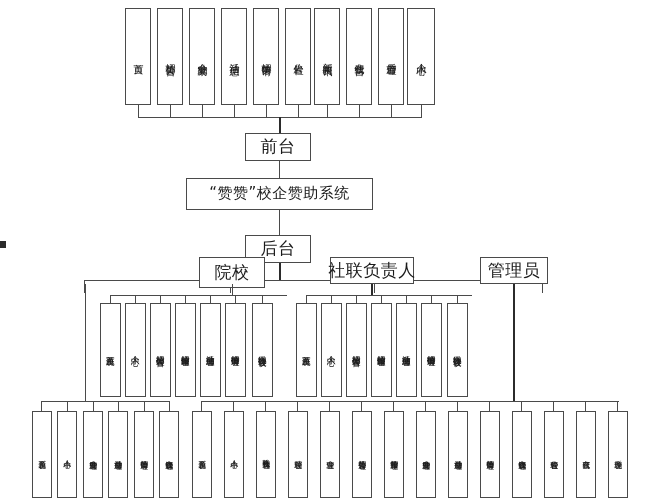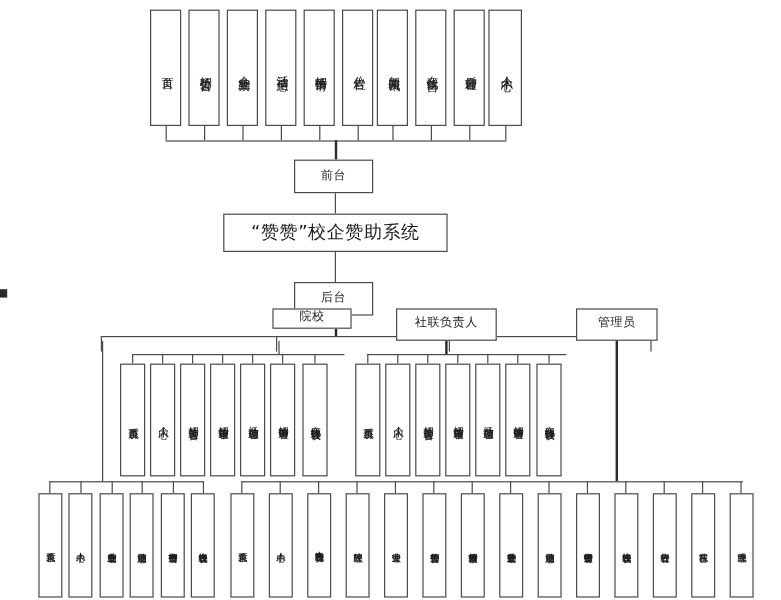--- a/index.html
+++ b/index.html
@@ -26,21 +26,21 @@
     background: #ffffff;
     display: flex;
     align-items: center;
     justify-content: center;
     color: #1a1a1a;
     line-height: 1.05;
   }
 
   
   .box.h {
-    font-size: 10px;
+    font-size: 17px;
     letter-spacing: 0.5px;
     white-space: nowrap;
   }
   .box.h.title {
     font-size: 15px;
   }
 
   
   .box.v {
     writing-mode: vertical-rl;
@@ -114,21 +114,21 @@
   <div class="ln v thick" style="left:279px;top:263px;height:17px;width:2px;"></div>
 
   <div class="ln h" style="left:84px;top:280px;width:459px;"></div>
   <div class="ln v" style="left:84px;top:280px;height:13px;"></div>
   <div class="ln v" style="left:230px;top:280px;height:13px;"></div>
   <div class="ln v" style="left:374px;top:280px;height:13px;"></div>
   <div class="ln v" style="left:542px;top:280px;height:13px;"></div>
 
   <div class="mark" style="left:0px;top:241px;width:6px;height:7px;"></div>
 
-  <div class="box h" style="left:199px;top:257px;width:66px;height:17px;margin-left:28px;">院校</div>
+  <div class="box h" style="left:199px;top:257px;width:66px;height:31px;">院校</div>
   <div class="box h" style="left:330px;top:257px;width:84px;height:27px;">社联负责人</div>
   <div class="box h" style="left:480px;top:257px;width:68px;height:27px;">管理员</div>
 
   <div class="ln v" style="left:85px;top:280px;height:0px;"></div>
 
   <div class="ln v" style="left:232px;top:284px;height:11px;"></div>
   <div class="ln h" style="left:110px;top:295px;width:177px;"></div>
   <div class="ln v" style="left:110px;top:295px;height:8px;"></div>
   <div class="ln v" style="left:135px;top:295px;height:8px;"></div>
   <div class="ln v" style="left:160px;top:295px;height:8px;"></div>

